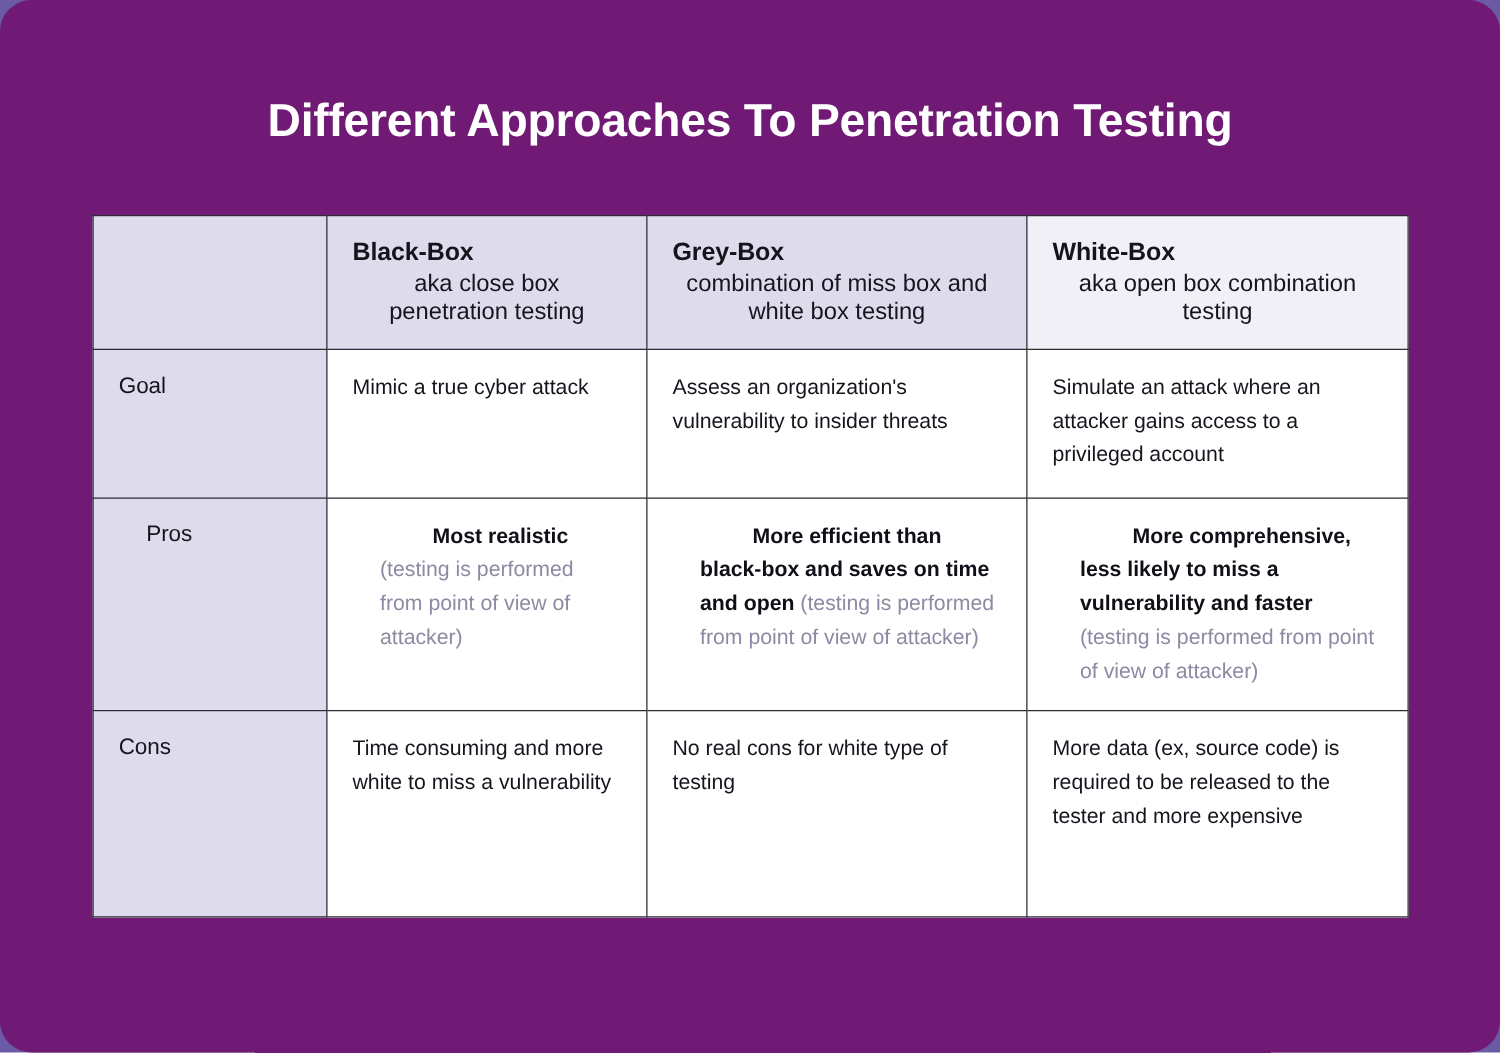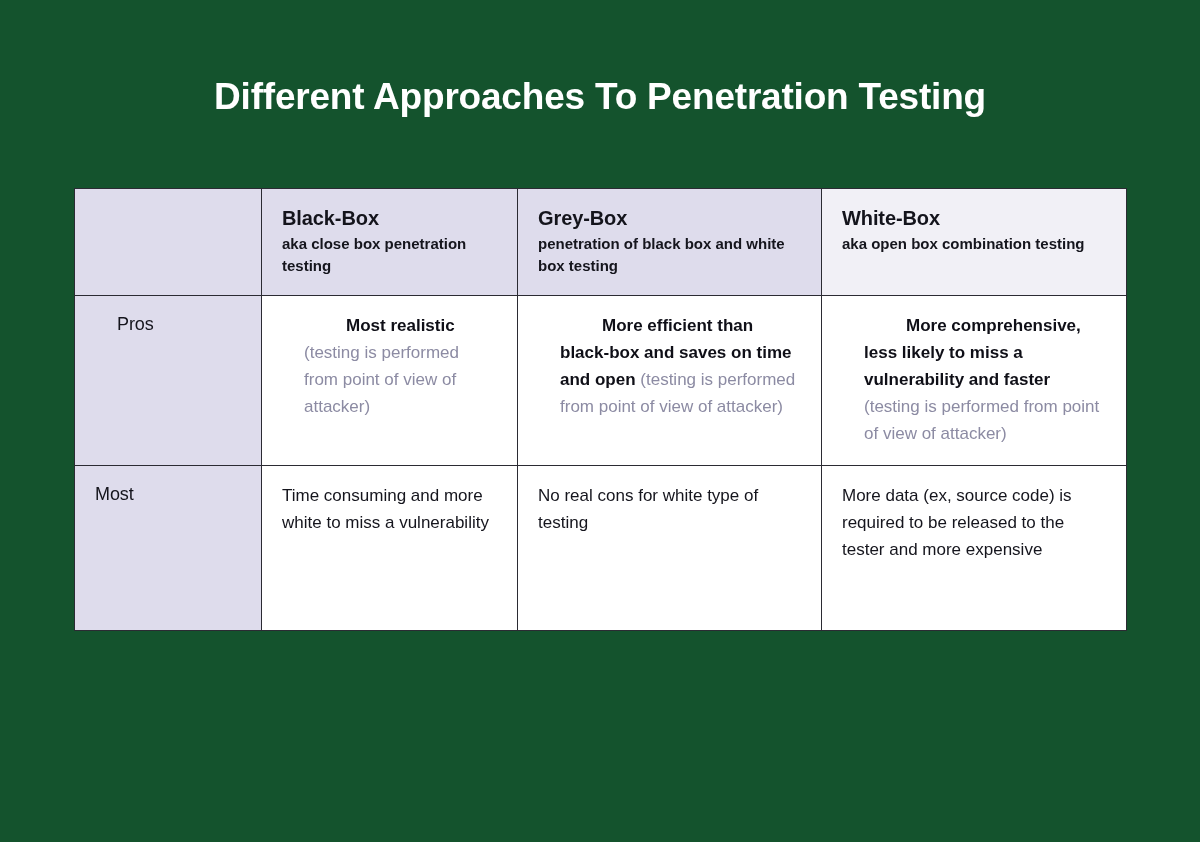--- a/index.html
+++ b/index.html
@@ -14,42 +14,43 @@
     background: #6B5BA6;
     font-family: "Liberation Sans", "DejaVu Sans", sans-serif;
     -webkit-font-smoothing: antialiased;
     overflow: hidden;
   }
 
   .page {
     position: relative;
     width: 1200px;
     height: 842px;
-    background: #14532d;
+    background: #701a75;
+    border-radius: 25px;
   }
 
   
   .title {
     position: absolute;
     left: 0;
     top: 74px;
     width: 1200px;
     text-align: center;
     color: #FFFFFF;
     font-size: 37px;
     font-weight: bold;
     letter-spacing: -0.2px;
     line-height: 46px;
   }
 
   
   .table-wrap {
     position: absolute;
     left: 74px;
-    top: 188px;
+    top: 172px;
     width: 920px;
   }
 
   table.compare {
     border-collapse: collapse;
     table-layout: fixed;
     width: 1052px;
     background: #FFFFFF;
   }
 
@@ -87,24 +88,25 @@
     font-size: 20px;
     font-weight: bold;
     color: #14141C;
     line-height: 26px;
     letter-spacing: -0.1px;
     margin-bottom: 2px;
   }
 
   .hdr-sub {
     display: block;
-    font-size: 15px;
-    font-weight: bold;
+    font-size: 19px;
+    font-weight: normal;
     color: #15151D;
     line-height: 22px;
+    text-align: center;
   }
 
   
   .row-label {
     background: #DEDCEC;
     font-size: 18px;
     font-weight: bold;
     color: #14141C;
     line-height: 24px;
     padding-top: 19px;
@@ -154,49 +156,61 @@
         <tr class="r-head">
           <th class="hdr-spacer"></th>
 
           <th class="hdr-cell">
             <span class="hdr-title">Black-Box</span>
             <span class="hdr-sub">aka close box penetration testing</span>
           </th>
 
           <th class="hdr-cell">
             <span class="hdr-title">Grey-Box</span>
-            <span class="hdr-sub">penetration of black box and white box testing</span>
+            <span class="hdr-sub">combination of miss box and white box testing</span>
           </th>
 
           <th class="hdr-cell light">
             <span class="hdr-title">White-Box</span>
             <span class="hdr-sub">aka open box combination testing</span>
           </th>
         </tr>
       </thead>
 
       <tbody>
 
+        <tr class="r-goal">
+          <td class="row-label">Goal</td>
+          <td class="cell">
+            <span class="plain">Mimic a true cyber attack</span>
+          </td>
+          <td class="cell">
+            <span class="plain">Assess an organization's vulnerability to insider threats</span>
+          </td>
+          <td class="cell">
+            <span class="plain">Simulate an attack where an attacker gains access to a privileged account</span>
+          </td>
+        </tr>
 
 
         <tr class="r-pros">
           <td class="row-label">Pros</td>
           <td class="cell">
             <span class="strong">Most realistic</span> <span class="muted">(testing is performed from point of view of attacker)</span>
           </td>
           <td class="cell">
             <span class="strong">More efficient than black-box and saves on time and open</span> <span class="muted">(testing is performed from point of view of attacker)</span>
           </td>
           <td class="cell">
             <span class="strong">More comprehensive, less likely to miss a vulnerability and faster</span> <span class="muted">(testing is performed from point of view of attacker)</span>
           </td>
         </tr>
 
         <tr class="r-cons">
-          <td class="row-label">Most</td>
+          <td class="row-label">Cons</td>
           <td class="cell">
             <span class="plain">Time consuming and more white to miss a vulnerability</span>
           </td>
           <td class="cell">
             <span class="plain">No real cons for white type of testing</span>
           </td>
           <td class="cell">
             <span class="plain">More data (ex, source code) is required to be released to the tester and more expensive</span>
           </td>
         </tr>

